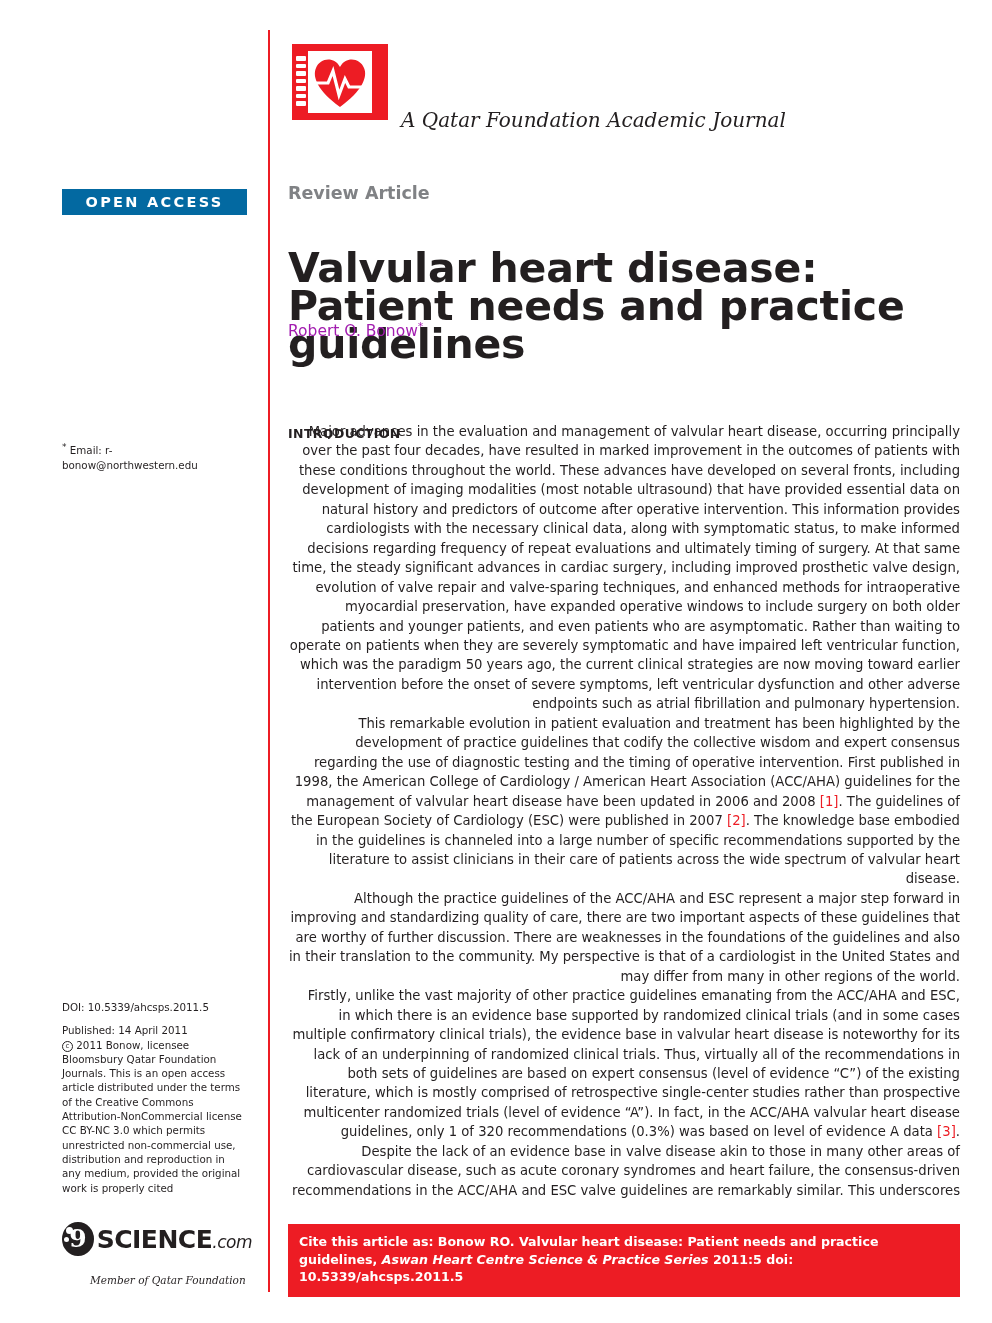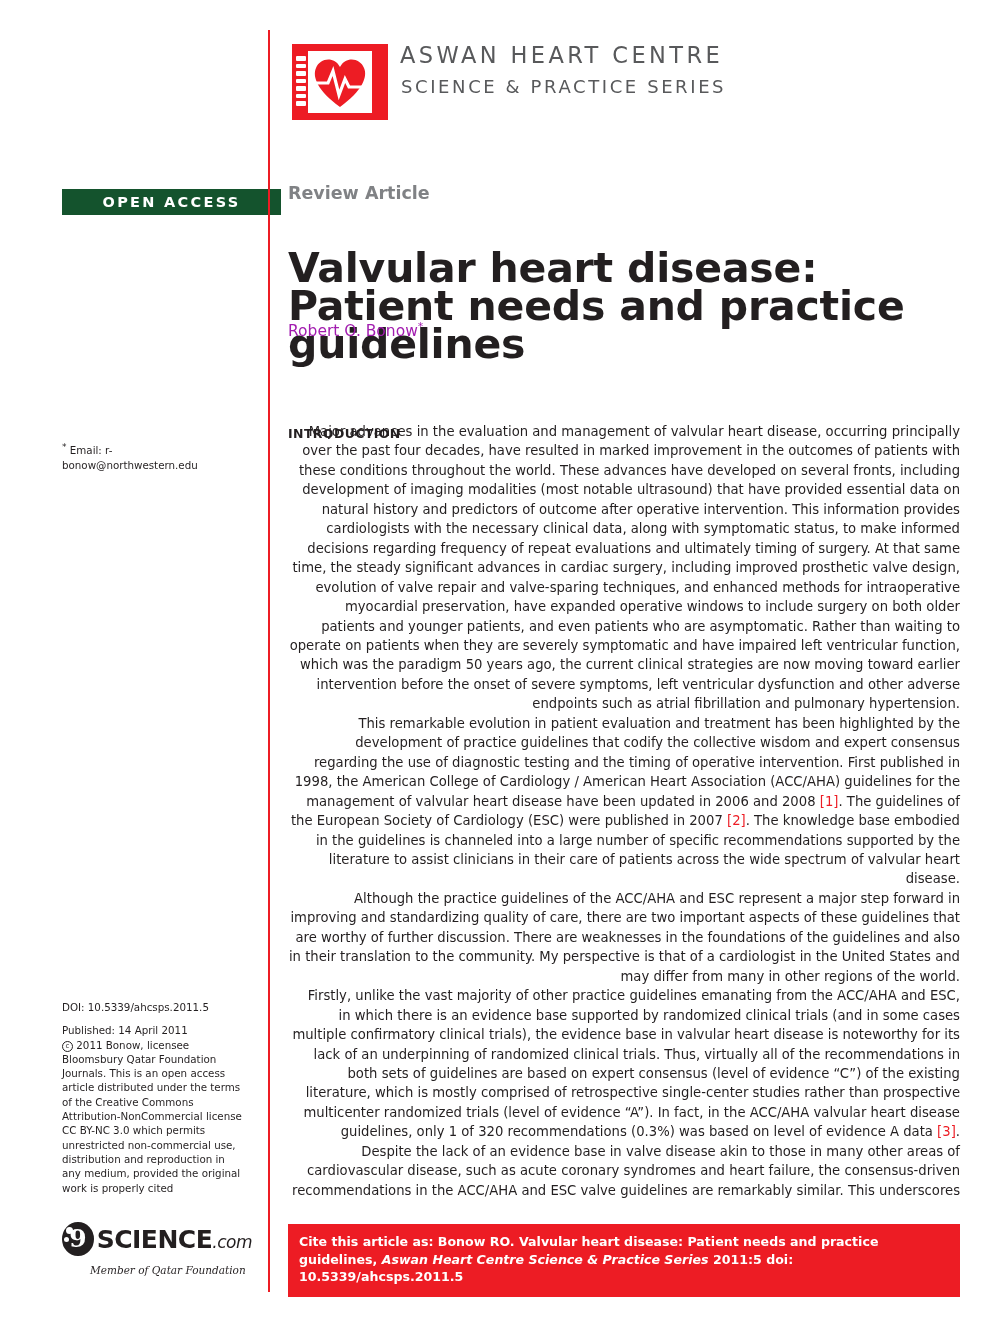--- a/index.html
+++ b/index.html
@@ -26,23 +26,23 @@
     position: absolute;
     left: 62px;
     top: 0;
     width: 190px;
     height: 1323px;
   }
   .open-access {
     position: absolute;
     left: 0;
     top: 189px;
-    width: 219px;
+    width: 185px;
     height: 26px;
-    background: #14532d;
+    background: #0369a1;
     color: #ffffff;
     font-family: "DejaVu Sans", sans-serif;
     font-size: 14.5px;
     font-weight: bold;
     letter-spacing: 2.3px;
     display: flex;
     align-items: center;
     justify-content: center;
   }
   .affiliation {
@@ -149,21 +149,21 @@
   .qs-com {
     font-size: 17px;
     font-weight: normal;
     font-style: italic;
   }
   .qs-sub {
     font-family: "DejaVu Serif", serif;
     font-style: italic;
     font-size: 10.5px;
     color: #231f20;
-    margin-top: 8px;
+    margin-top: 18px;
     margin-left: 28px;
   }
 
   
   .vrule {
     position: absolute;
     left: 268px;
     top: 30px;
     width: 2px;
     height: 1262px;
@@ -377,22 +377,21 @@
             <span></span>
             <span></span>
         </div>
         <div class="ecg-box">
           <svg width="64" height="62" viewBox="0 0 64 62">
             <path d="M32 56 C 10 40, 4 26, 8 17 C 12 7, 26 5, 32 16 C 38 5, 52 7, 56 17 C 60 26, 54 40, 32 56 Z" fill="#ed1c24"></path>
             <path d="M6 32 L20 32 L25 20 L31 44 L37 28 L41 36 L58 36" fill="none" stroke="#ffffff" stroke-width="3.2"></path>
           </svg>
         </div>
       </div>
-      <div class="mast-title">ASWAN HEART CENTRE</div>
-      <div class="mast-sub">SCIENCE &amp; PRACTICE SERIES</div>
+      <div class="mast-journal">A Qatar Foundation Academic Journal</div>
     </div>
 
     <div class="article-type">Review Article</div>
 
     <h1 class="article-title">Valvular heart disease: Patient needs and practice guidelines</h1>
 
     <div class="author">
       <span>Robert O. Bonow</span><sup>*</sup>
     </div>
 

